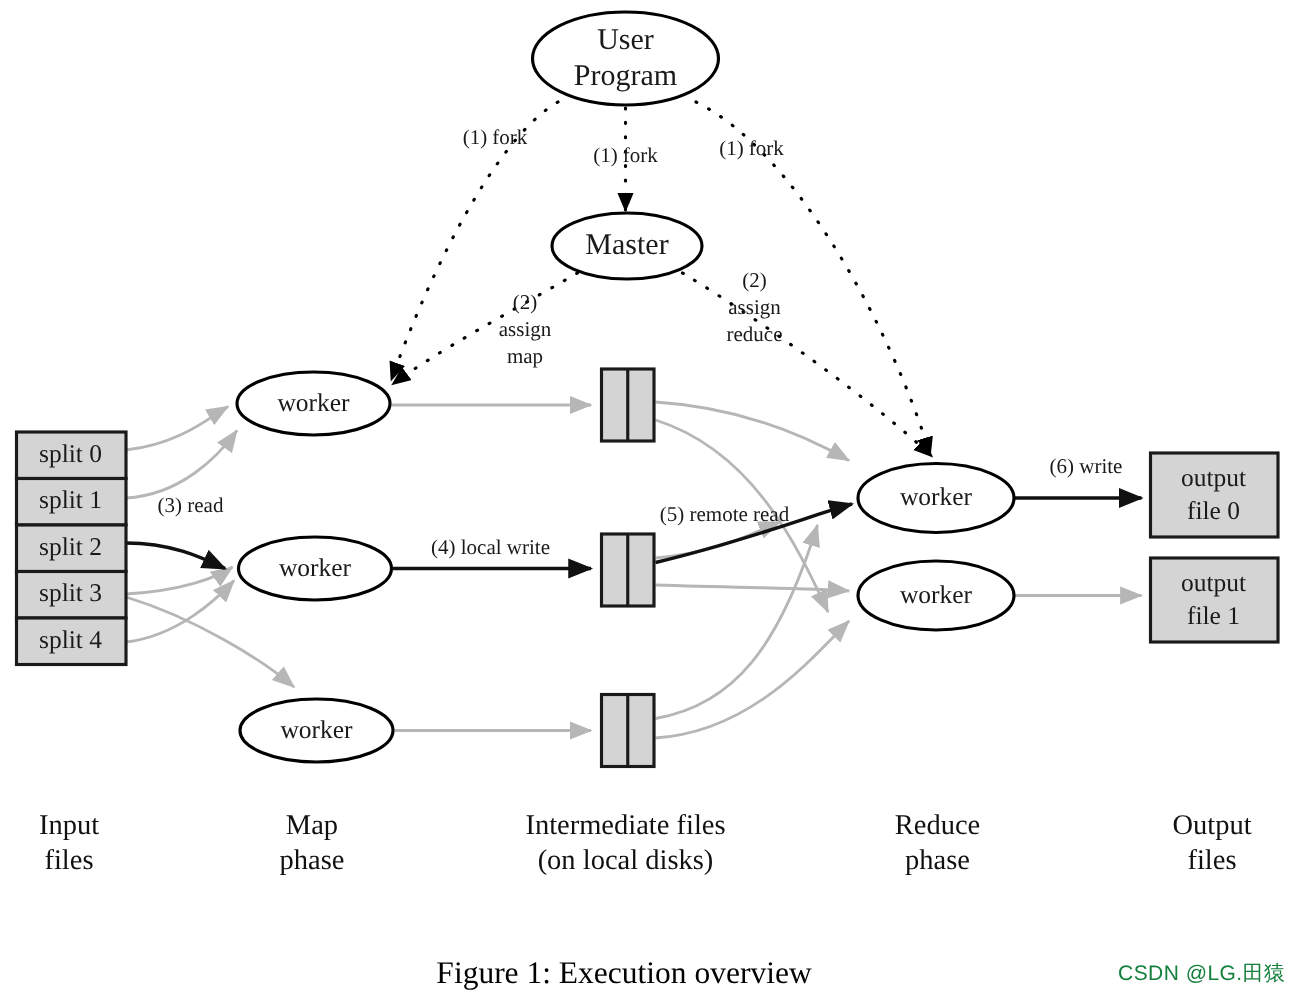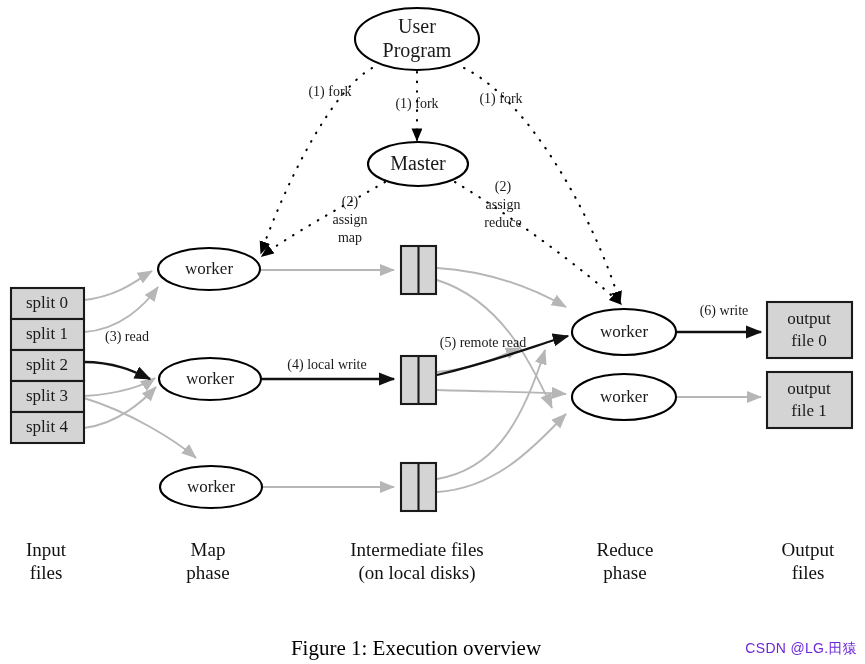--- a/index.html
+++ b/index.html
@@ -84,21 +84,21 @@
     font-size: 21px;
     fill: #000000;
     text-anchor: middle;
   }
   .watermark {
     position: absolute;
     right: 8px;
     bottom: 6px;
     font-family: "Liberation Sans", "DejaVu Sans", sans-serif;
     font-size: 14px;
-    color: #6d28d9;
+    color: #15803d;
     letter-spacing: 0.3px;
     white-space: nowrap;
   }
 </style>
 </head>
 <body>
 
 <div id="figure-root">
 
   <svg class="diagram" viewBox="0 0 865 664">

